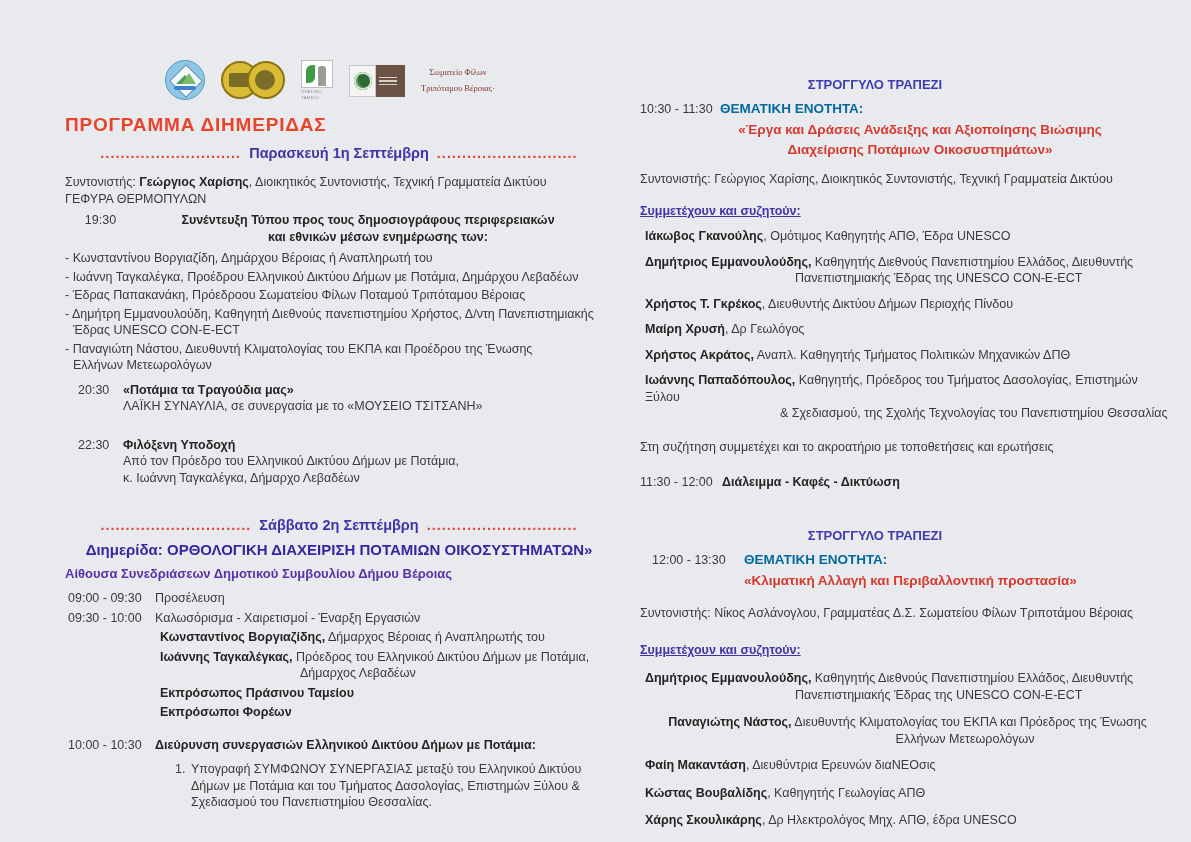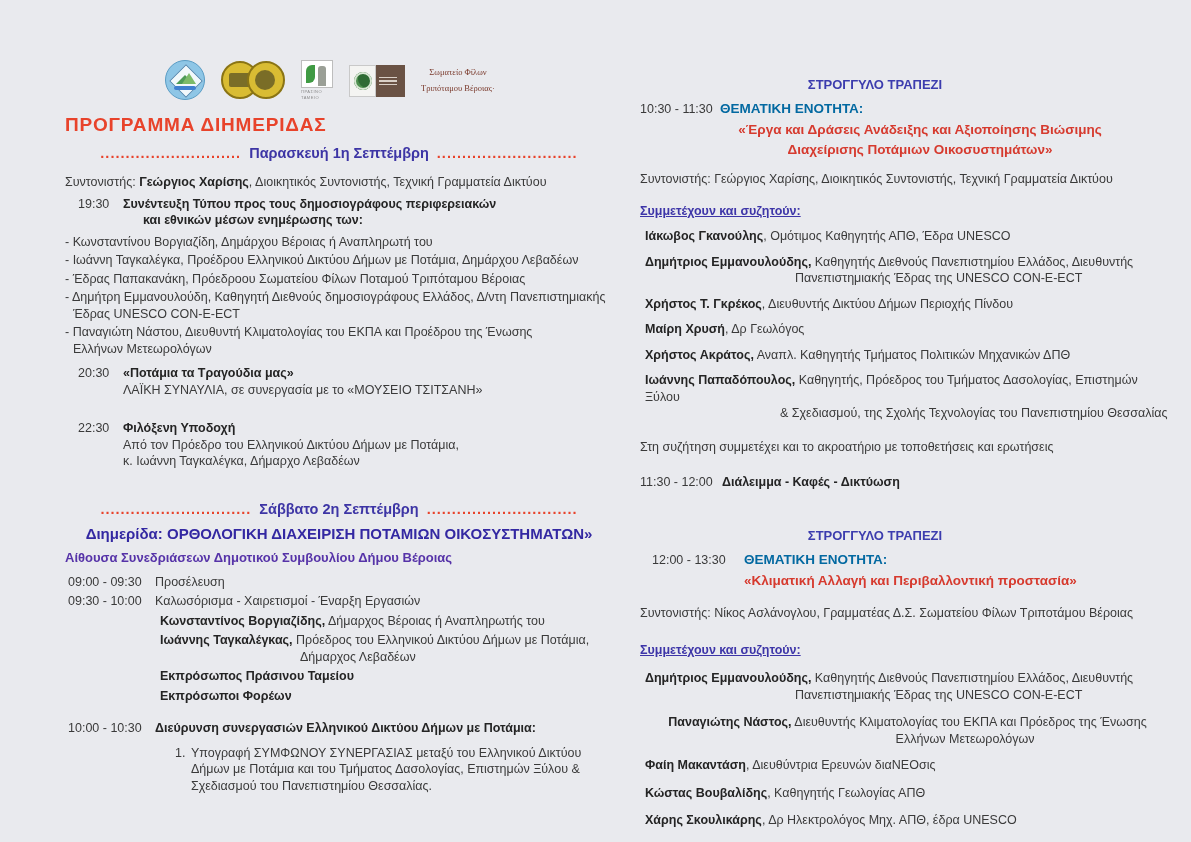--- a/index.html
+++ b/index.html
@@ -131,42 +131,43 @@
     </div>
 
     <div class="main-title">ΠΡΟΓΡΑΜΜΑ ΔΙΗΜΕΡΙΔΑΣ</div>
 
     <div class="day-header">
       <span class="dots">............................</span><span class="day-label">Παρασκευή 1η Σεπτέμβρη</span><span class="dots">............................</span>
     </div>
 
     <div class="coord-block">
       <span>Συντονιστής: </span><span class="bold-name">Γεώργιος Χαρίσης</span><span>, Διοικητικός Συντονιστής, Τεχνική Γραμματεία Δικτύου</span>
-    </div>
-
-    <div class="s-row" style="">
+      <div>ΓΕΦΥΡΑ ΘΕΡΜΟΠΥΛΩΝ</div>
+    </div>
+
+    <div class="s-row" style="text-align:center;">
       <div class="s-time">19:30</div>
       <div class="s-content">
         <div class="s-title">Συνέντευξη Τύπου προς τους δημοσιογράφους περιφερειακών</div>
         <div class="s-title" style="padding-left:20px;">και εθνικών μέσων ενημέρωσης των:</div>
       </div>
     </div>
 
     <div class="press-list">
       <div class="press-item">
         <div>- Κωνσταντίνου Βοργιαζίδη, Δημάρχου Βέροιας ή Αναπληρωτή του</div>
       </div>
       <div class="press-item">
         <div>- Ιωάννη Ταγκαλέγκα, Προέδρου Ελληνικού Δικτύου Δήμων με Ποτάμια, Δημάρχου Λεβαδέων</div>
       </div>
       <div class="press-item">
         <div>- Έδρας Παπακανάκη, Πρόεδροου Σωματείου Φίλων Ποταμού Τριπόταμου Βέροιας</div>
       </div>
       <div class="press-item">
-        <div>- Δημήτρη Εμμανουλούδη, Καθηγητή Διεθνούς δημοσιογράφους Ελλάδος, Δ/ντη Πανεπιστημιακής</div>
+        <div>- Δημήτρη Εμμανουλούδη, Καθηγητή Διεθνούς πανεπιστημίου Χρήστος, Δ/ντη Πανεπιστημιακής</div>
         <div class="l2">Έδρας UNESCO CON-E-ECT</div>
       </div>
       <div class="press-item">
         <div>- Παναγιώτη Νάστου, Διευθυντή Κλιματολογίας του ΕΚΠΑ και Προέδρου της Ένωσης</div>
         <div class="l2">Ελλήνων Μετεωρολόγων</div>
       </div>
     </div>
 
     <div class="s-row gap8">
       <div class="s-time">20:30</div>

